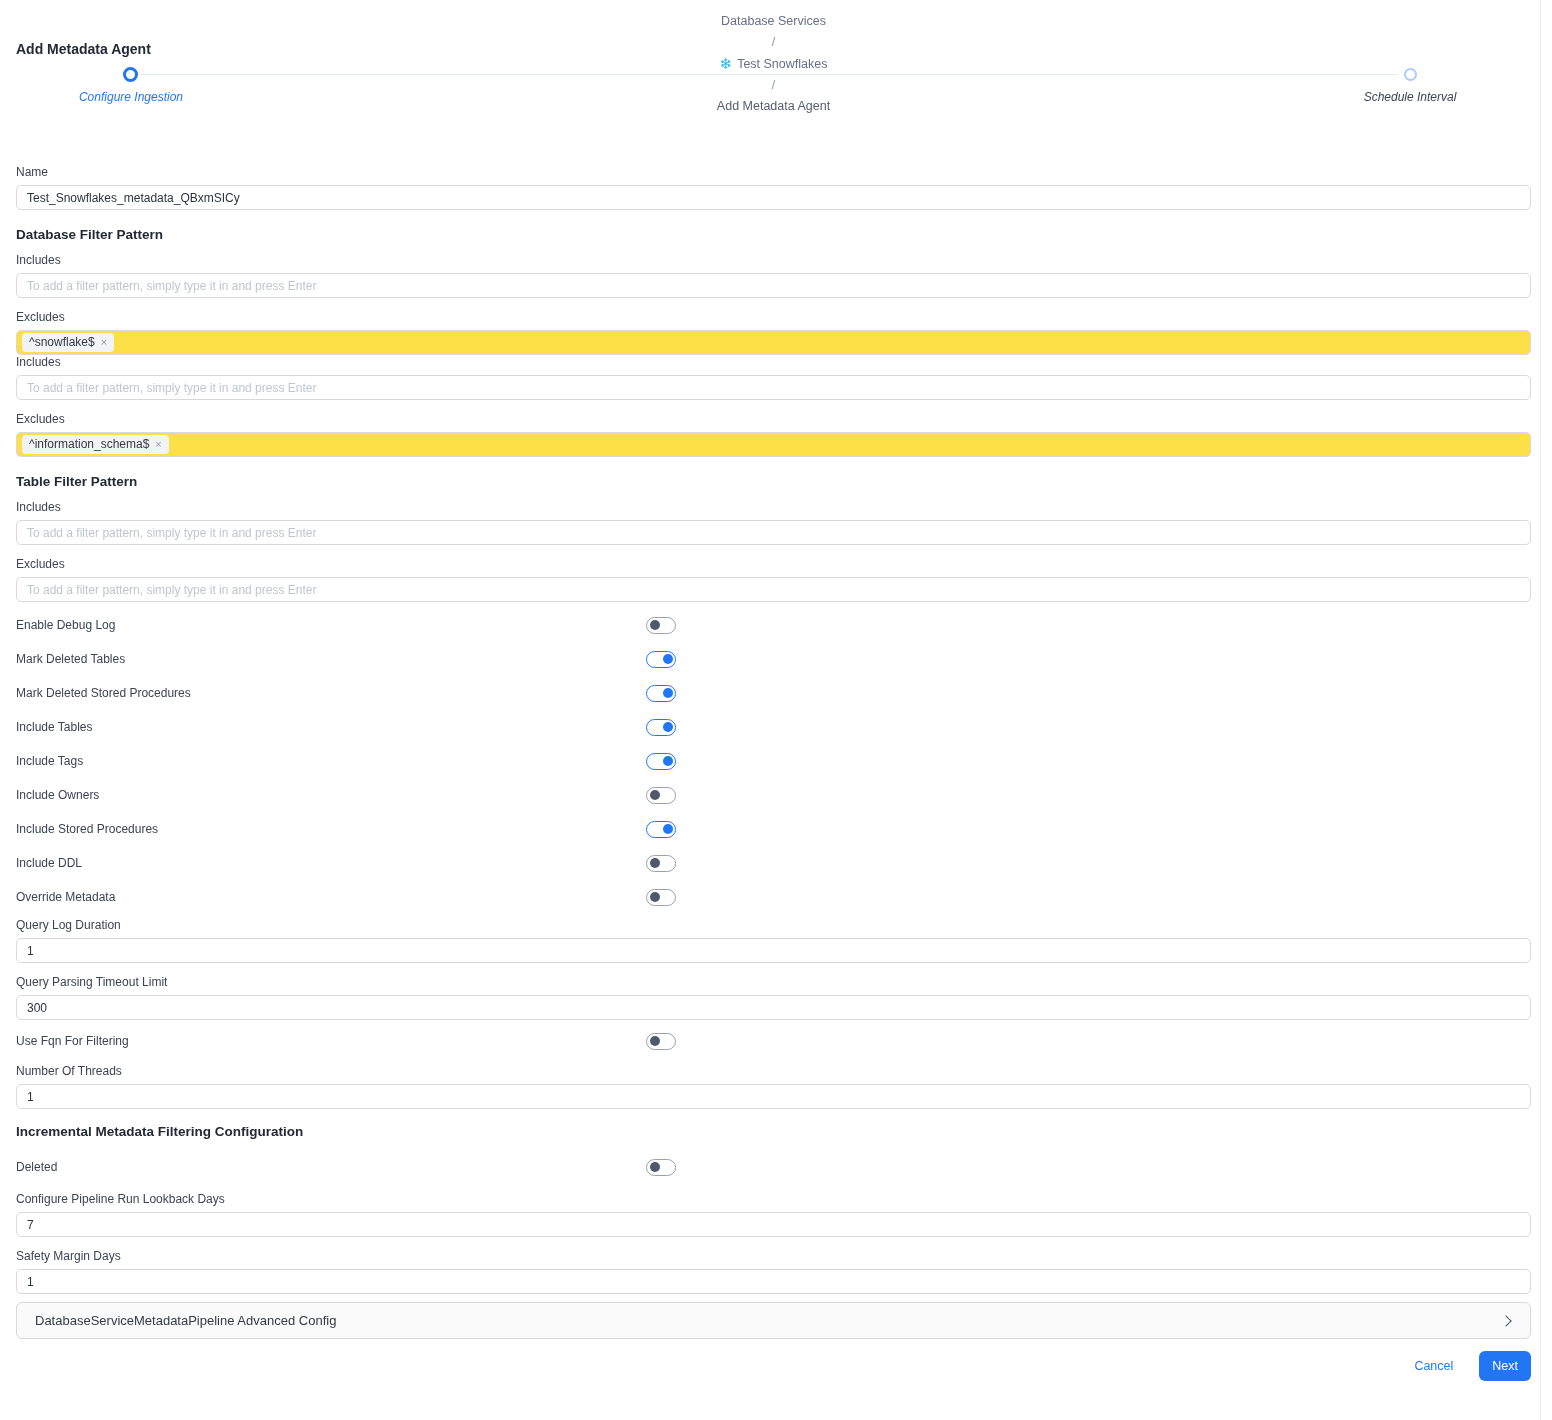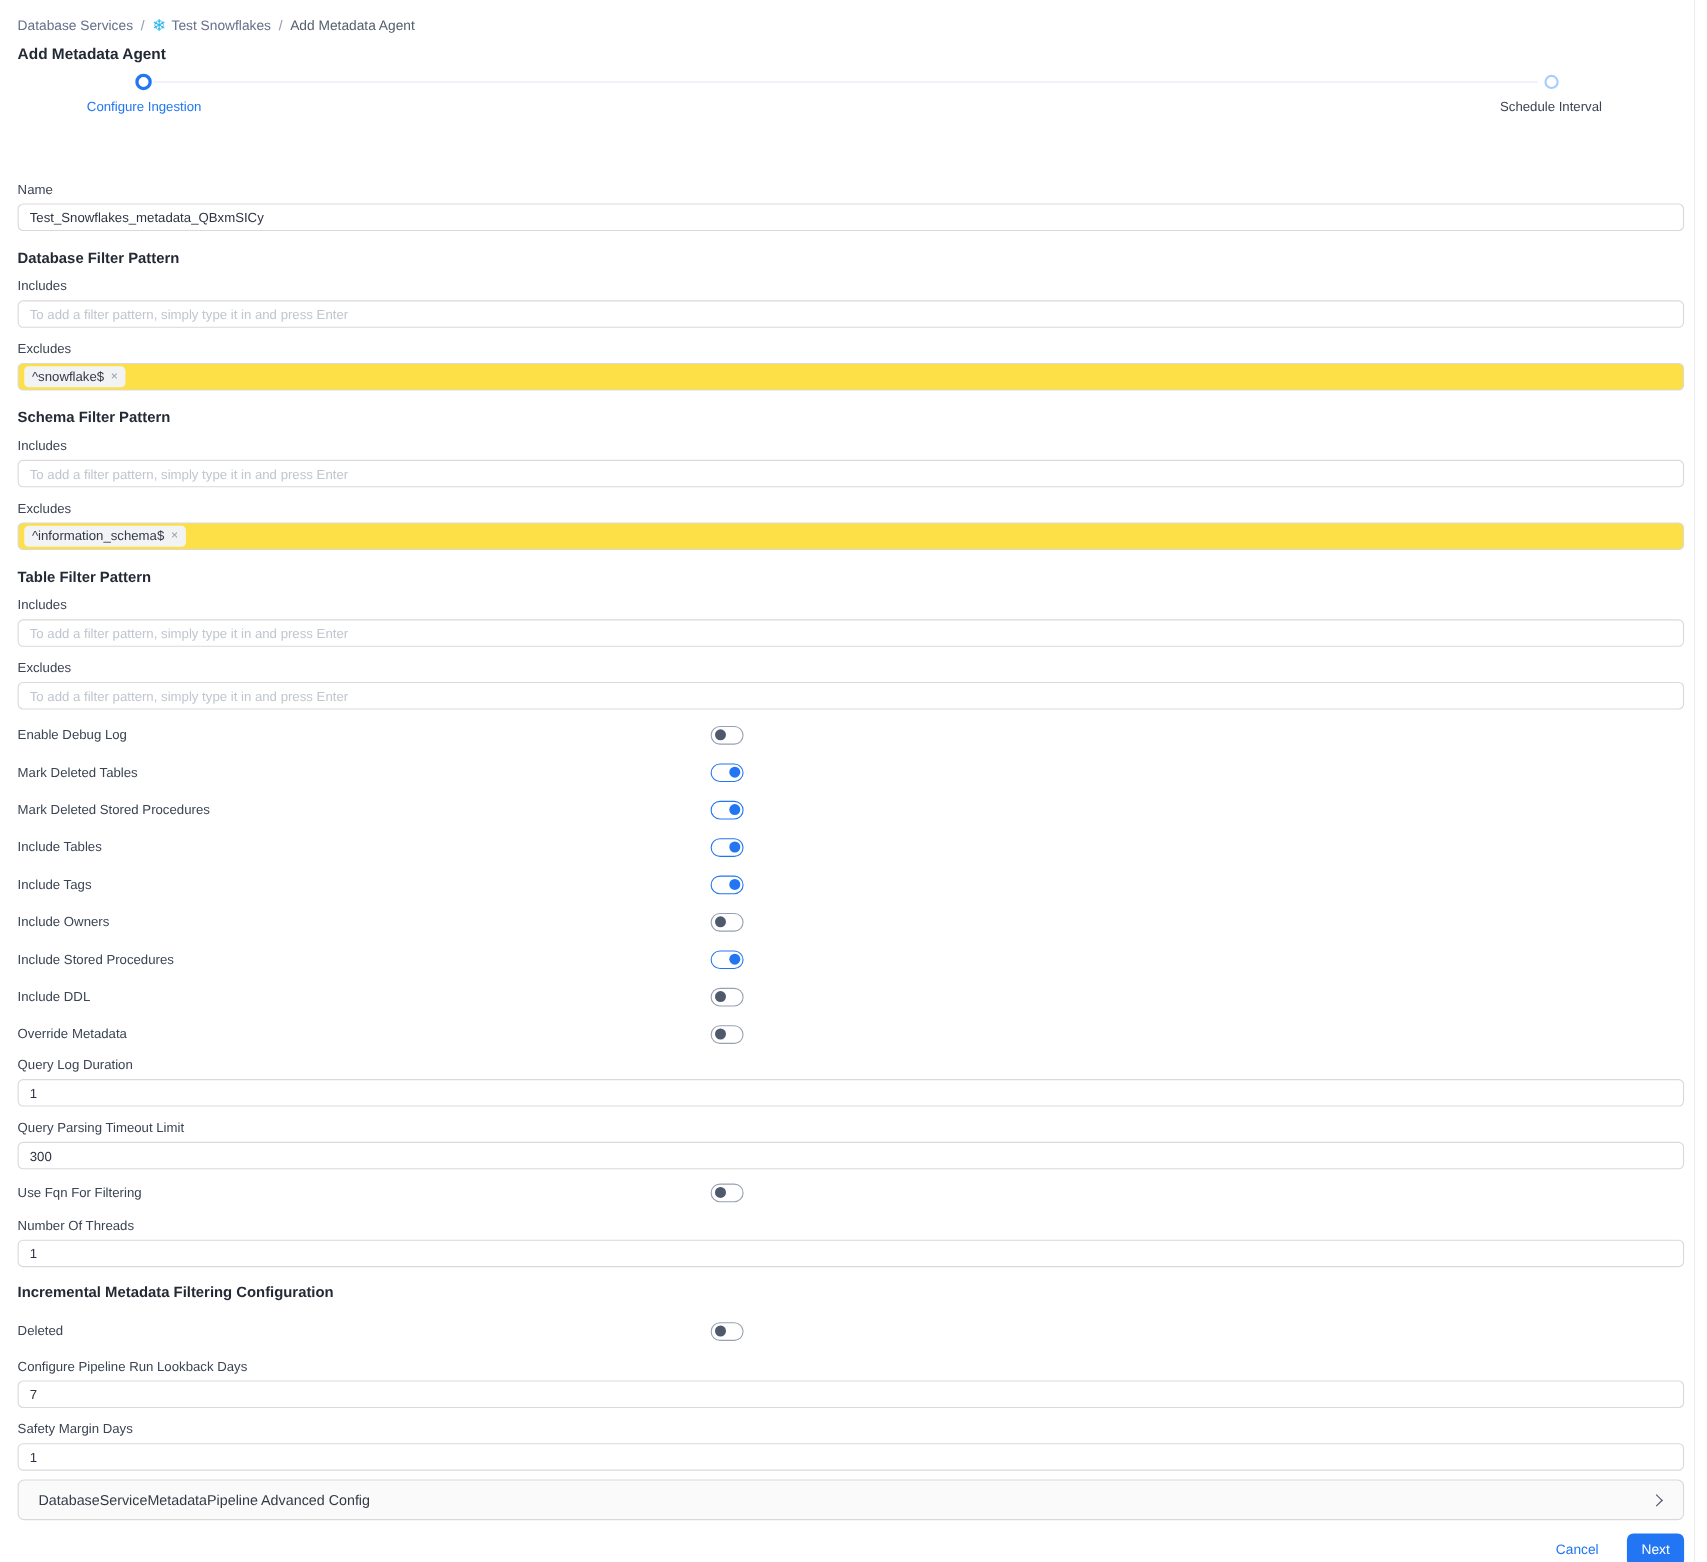--- a/index.html
+++ b/index.html
@@ -9,32 +9,32 @@
     --border:#d9d9d9;
     --placeholder:#c0c6cf;
   }
   *{box-sizing:border-box;margin:0;padding:0;}
   html,body{width:1552px;height:1420px;background:#ffffff;overflow:hidden;
     font-family:"Liberation Sans", sans-serif;-webkit-font-smoothing:antialiased;}
   .page{position:relative;width:1552px;height:1420px;padding:0 21px 0 16px;}
   .right-edge{position:absolute;top:0;left:1540px;width:1px;height:1420px;background:#ececec;}
 
   
-  .breadcrumb{padding-top:14px;display:flex;align-items:center;gap:7px;font-size:12.5px;height:32px;}
+  .breadcrumb{padding-top:14px;display:flex;align-items:center;gap:7px;font-size:12.5px;height:32px;flex-direction:column;}
   .crumb-link{color:#66708a;text-decoration:none;cursor:pointer;}
   .crumb-sep{color:#8e98a8;}
   .crumb-current{color:#555f6d;}
   .snowflake{color:#29b5e8;font-size:15px;line-height:1;}
   .crumb-item{display:flex;align-items:center;gap:5px;}
 
   
   .page-title{margin-top:8px;font-size:14px;font-weight:700;color:var(--heading);line-height:18px;}
 
   
-  .stepper{position:relative;margin-top:8px;height:44px;}
+  .stepper{position:relative;margin-top:8px;height:44px;font-style:italic;}
   .step-line{position:absolute;left:123px;top:8px;width:1259px;height:1px;background:#e3eaf4;}
   .step-circle-active{position:absolute;left:107px;top:1px;width:15px;height:15px;border:3px solid var(--primary);
     border-radius:50%;background:#fff;}
   .step-circle-pending{position:absolute;left:1388px;top:2px;width:13px;height:13px;border:2px solid #a9ccff;
     border-radius:50%;background:#fff;}
   .step-label{position:absolute;top:24px;width:160px;text-align:center;font-size:12px;line-height:15px;}
   .step-label.active{left:35px;color:var(--primary);}
   .step-label.pending{left:1314px;color:var(--label);}
 
   
@@ -113,21 +113,20 @@
     <div class="field-label">Includes</div>
     <input class="text-input" placeholder="To add a filter pattern, simply type it in and press Enter" style="">
     <div class="field-label after">Excludes</div>
     <div class="chip-box">
       <span class="chip">
         <span>^snowflake$</span>
         <span class="chip-x">×</span>
       </span>
     </div>
 
-    <div class="section-title">Schema Filter Pattern</div>
     <div class="field-label">Includes</div>
     <input class="text-input" placeholder="To add a filter pattern, simply type it in and press Enter" style="">
     <div class="field-label after">Excludes</div>
     <div class="chip-box">
       <span class="chip">
         <span>^information_schema$</span>
         <span class="chip-x">×</span>
       </span>
     </div>
 

